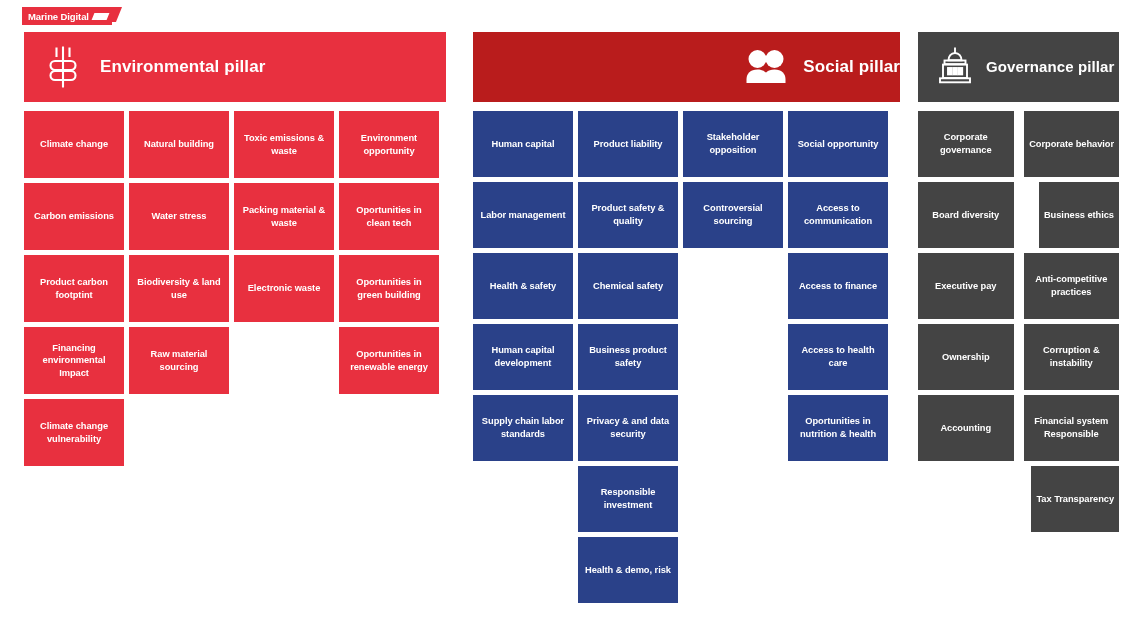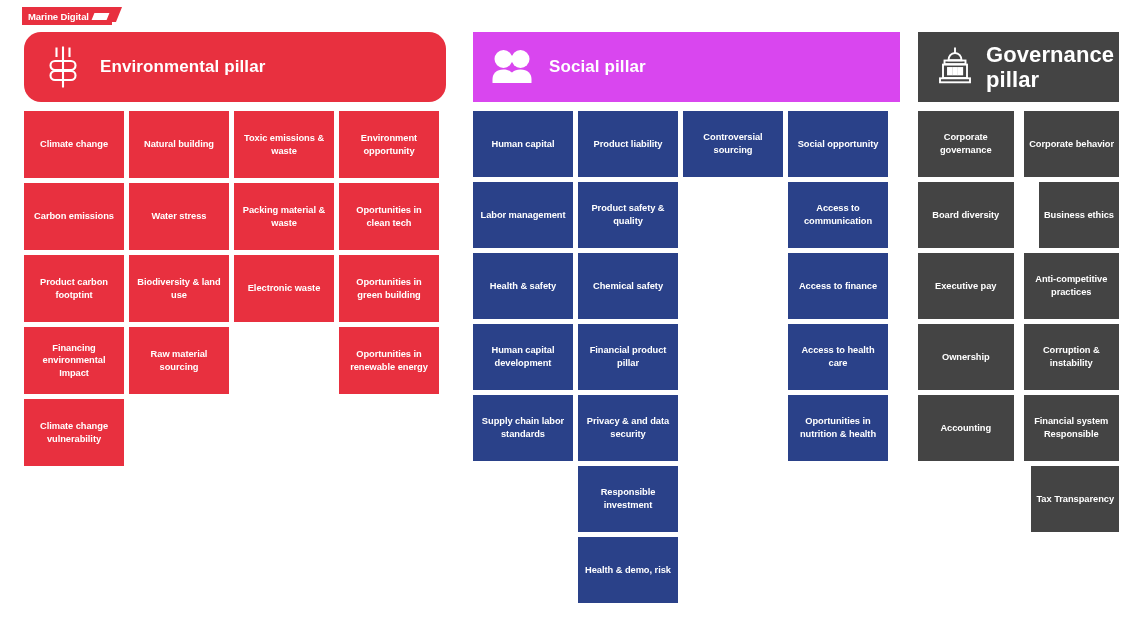--- a/index.html
+++ b/index.html
@@ -69,42 +69,42 @@
   .pillar-soc  { left: 473px; width: 427px; }
   .pillar-gov  { left: 918px; width: 201px; }
 
   .pillar-header {
     display: flex;
     align-items: center;
     height: 70px;
     padding-left: 18px;
     color: #ffffff;
   }
-  .pillar-env .pillar-header { background: #E8303F; border-radius: 17px; }
-  .pillar-soc .pillar-header { background: #d946ef; }
+  .pillar-env .pillar-header { background: #E8303F; }
+  .pillar-soc .pillar-header { background: #b91c1c; justify-content: flex-end; }
   .pillar-gov .pillar-header { background: #444444; }
 
   .pillar-icon {
     flex: 0 0 auto;
     width: 42px;
     height: 46px;
     display: flex;
     align-items: center;
     justify-content: center;
   }
   .pillar-gov .pillar-icon { width: 38px; }
 
   .pillar-title {
     font-size: 17px;
     font-weight: bold;
     letter-spacing: 0.1px;
     margin-left: 16px;
     line-height: 1.15;
   }
-  .pillar-gov .pillar-title { font-size: 22px; margin-left: 12px; }
+  .pillar-gov .pillar-title { font-size: 15px; margin-left: 12px; }
 
   
   .grid {
     display: flex;
     margin-top: 9px;
   }
   .col { display: flex; flex-direction: column; }
 
   .pillar-env .col { width: 100px; margin-right: 5px; }
   .pillar-env .col:last-child { margin-right: 4px; }
@@ -202,26 +202,27 @@
             <div class="card">Human capital</div>
             <div class="card">Labor management</div>
             <div class="card">Health &amp; safety</div>
             <div class="card">Human capital development</div>
             <div class="card">Supply chain labor standards</div>
           </div>
           <div class="col">
             <div class="card">Product liability</div>
             <div class="card">Product safety &amp; quality</div>
             <div class="card">Chemical safety</div>
-            <div class="card">Financial product pillar</div>
+            <div class="card">Business product safety</div>
             <div class="card">Privacy &amp; and data security</div>
             <div class="card">Responsible investment</div>
             <div class="card">Health &amp; demo, risk</div>
           </div>
           <div class="col">
+            <div class="card">Stakeholder opposition</div>
             <div class="card">Controversial sourcing</div>
           </div>
           <div class="col">
             <div class="card">Social opportunity</div>
             <div class="card">Access to communication</div>
             <div class="card">Access to finance</div>
             <div class="card">Access to health care</div>
             <div class="card">Oportunities in nutrition &amp; health</div>
           </div>
         </div>

